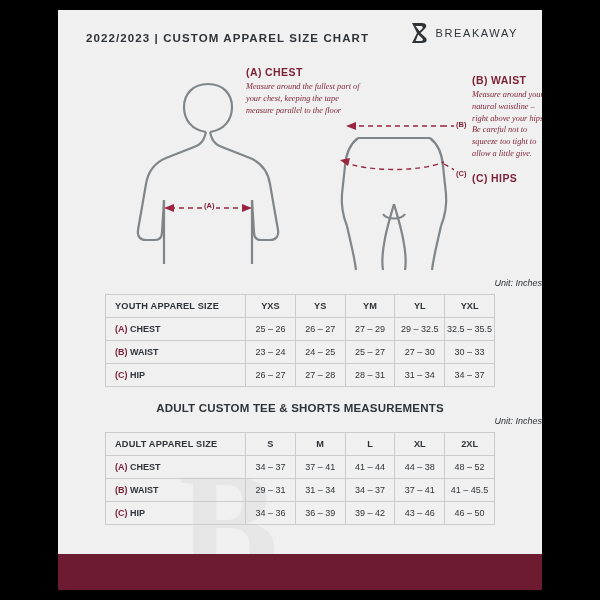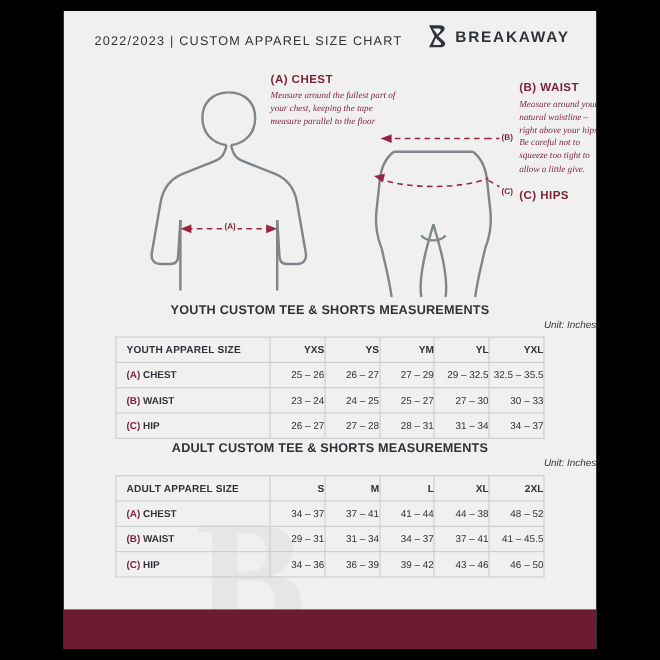--- a/index.html
+++ b/index.html
@@ -54,41 +54,41 @@
     left: 0;
     top: 0;
     width: 100%;
     height: 44px;
     display: flex;
     align-items: center;
   }
   .header-title {
     margin-left: 28px;
     font-size: 11.5px;
-    font-weight: normal;
+    font-weight: bold;
     letter-spacing: 1.1px;
     color: #2f3337;
     white-space: nowrap;
     margin-top: 12px;
   }
   .brand {
     position: absolute;
     right: 24px;
     top: 12px;
     display: flex;
     align-items: center;
     gap: 7px;
   }
   .brand-mark {
     width: 20px;
     height: 22px;
   }
   .brand-name {
-    font-size: 14px;
-    font-weight: bold;
+    font-size: 11px;
+    font-weight: normal;
     letter-spacing: 1.6px;
     color: #2f3337;
   }
 
   
   .illus {
     position: absolute;
     left: 0;
     top: 44px;
     width: 484px;
@@ -148,21 +148,21 @@
     border-collapse: collapse;
     width: 390px;
     margin: 0 auto;
     table-layout: fixed;
   }
   th, td {
     border: 1px solid #c9ccce;
     height: 22px;
     font-size: 9px;
     color: #2f3337;
-    text-align: right;
+    text-align: center;
     padding: 0;
   }
   th.rowhead, td.rowhead {
     text-align: left;
     padding-left: 9px;
     width: 130px;
   }
   thead th {
     font-weight: bold;
     font-size: 9.2px;
@@ -264,21 +264,20 @@
 
       <div class="note" id="note-hips">
         <div class="note-title">
           <span>(C)</span>
           <span>HIPS</span>
         </div>
       </div>
     </div>
 
     <div class="tbl-block" id="youth-block">
-      <div class="tbl-title">YOUTH CUSTOM TEE &amp; SHORTS MEASUREMENTS</div>
       <div class="tbl-sub">Unit: Inches</div>
       <table>
         <thead>
           <tr>
             <th class="rowhead">YOUTH APPAREL SIZE</th>
             <th>YXS</th>
             <th>YS</th>
             <th>YM</th>
             <th>YL</th>
             <th>YXL</th>

